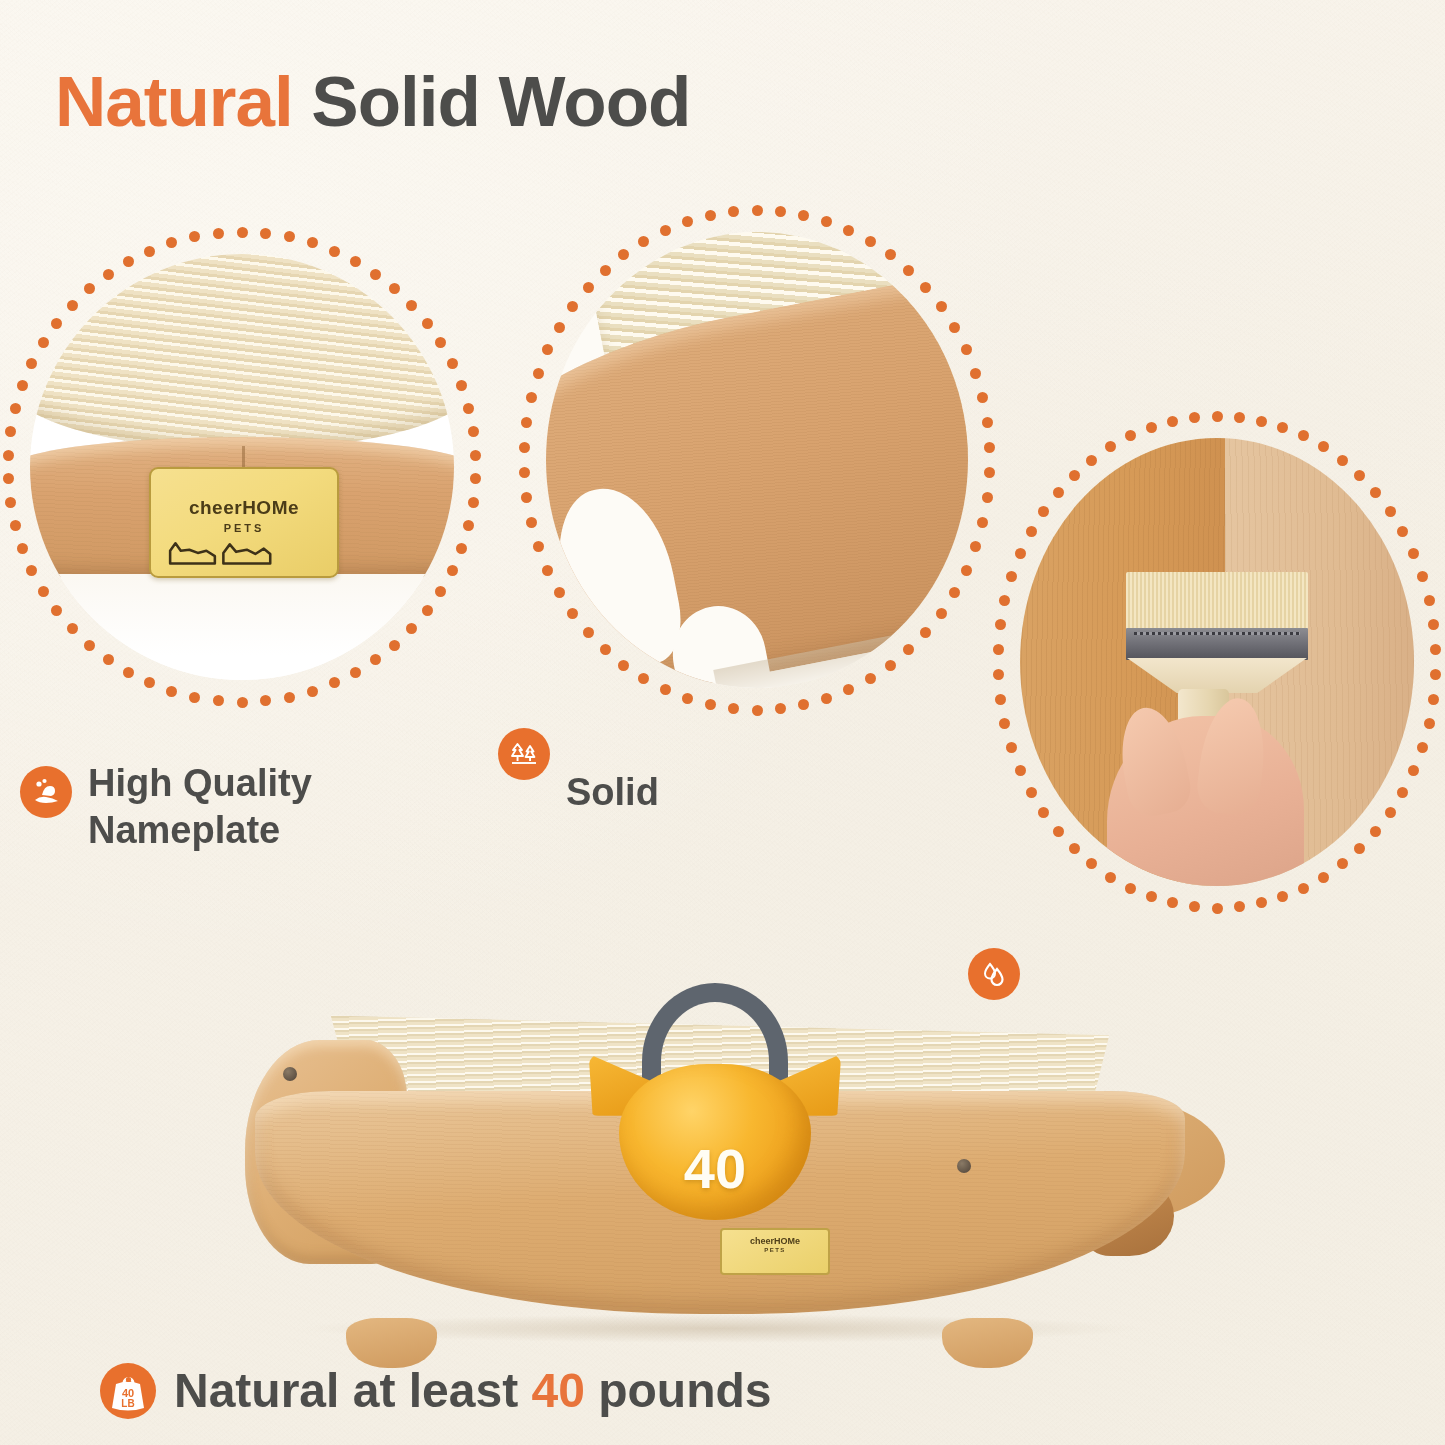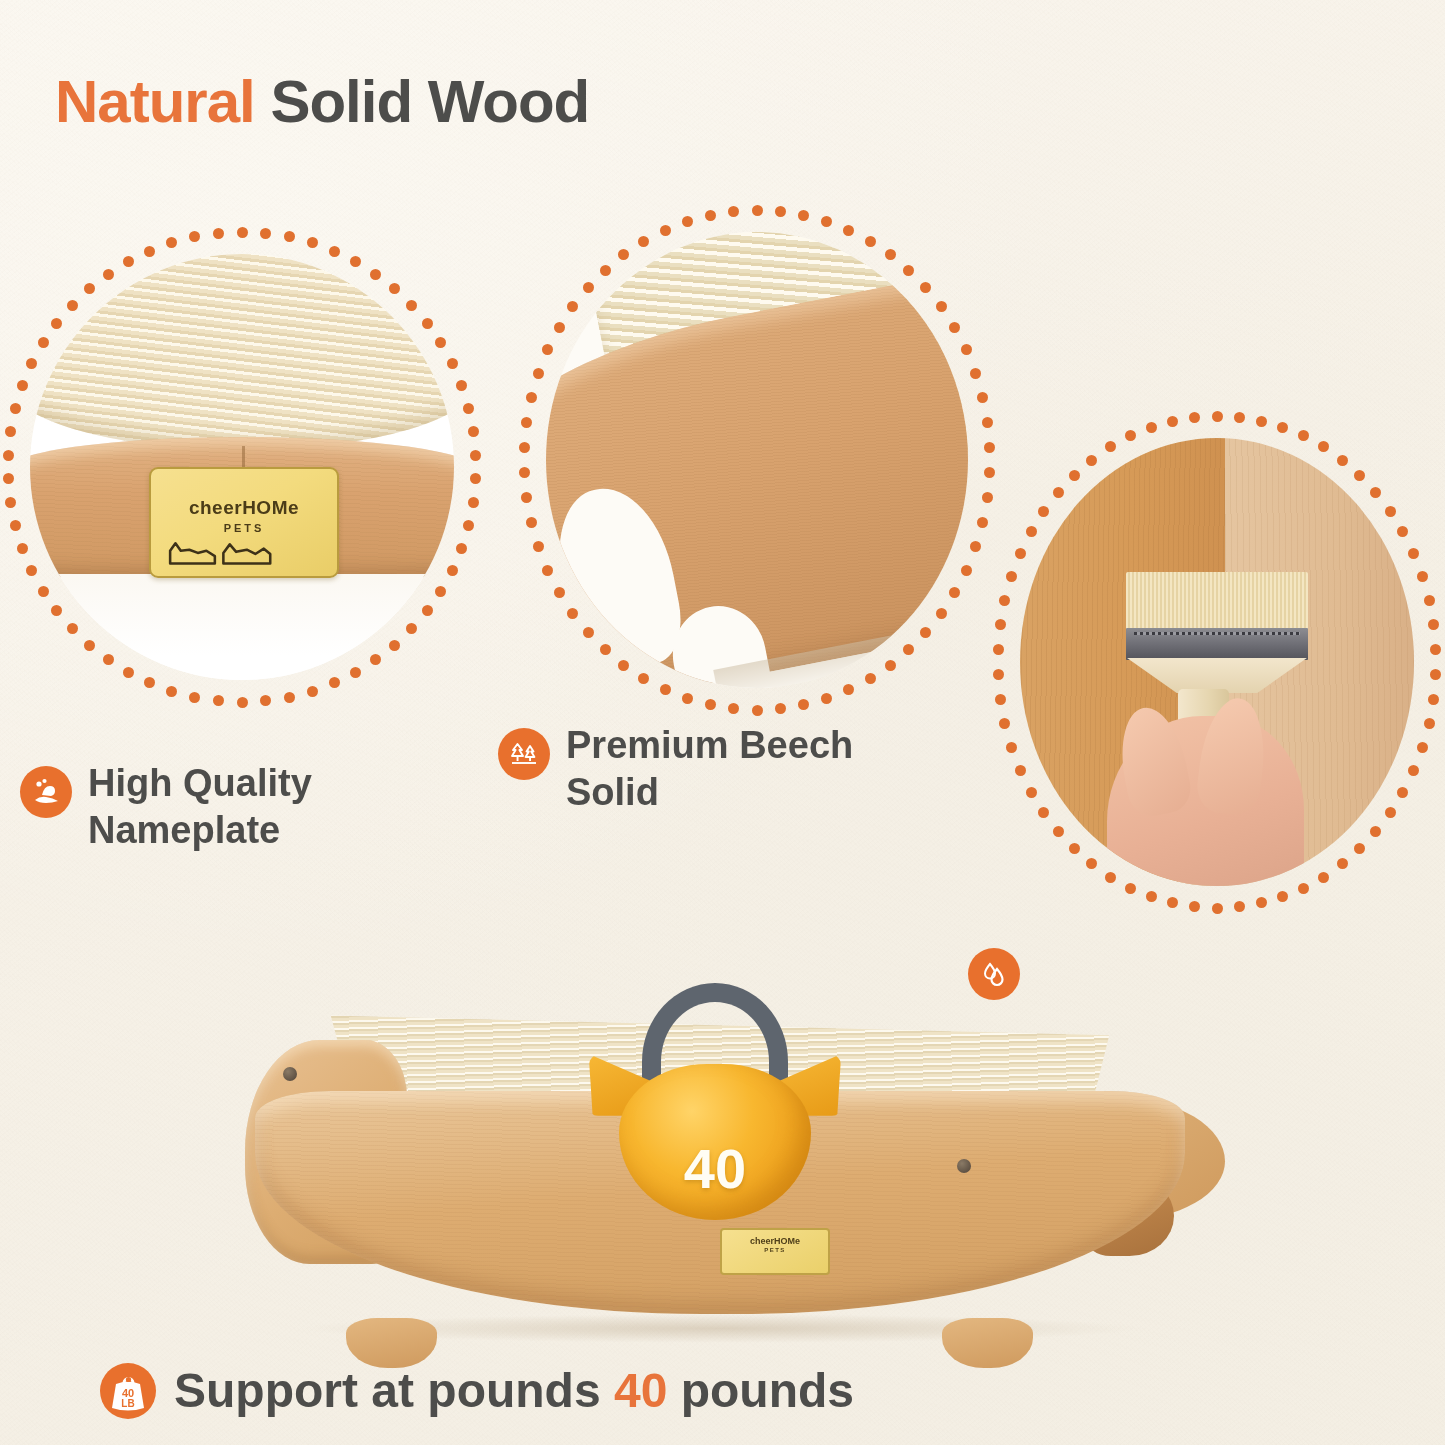--- a/index.html
+++ b/index.html
@@ -21,21 +21,21 @@
   .grain{
     position:absolute;inset:0;opacity:.5;
     background-image:
       repeating-linear-gradient(47deg, rgba(180,165,140,.045) 0 1px, rgba(0,0,0,0) 1px 3px),
       repeating-linear-gradient(-38deg, rgba(180,165,140,.04) 0 1px, rgba(0,0,0,0) 1px 4px);
   }
 
   
   .title{
     position:absolute;left:55px;top:48px;width:1320px;
-    font-size:60px;line-height:108px;font-weight:bold;
+    font-size:71px;line-height:108px;font-weight:bold;
     letter-spacing:-1px;
     white-space:nowrap;
   }
   .title .t-orange{color:#e8743b;}
   .title .t-dark{color:#4d4d4b;}
 
   
   .dotted{
     position:absolute;border-radius:50%;
   }
@@ -573,21 +573,21 @@
       <g fill="none" stroke="#fff" stroke-width="1.9" stroke-linejoin="round">
         <path d="M10.5 7 L6 13 h2.6 L5 19 h11 l-3.6-6H15 z"></path>
         <path d="M23 9 L19.5 14.5 h2.3 L18.6 20 h8.8 l-3.2-5.5h2.3 z"></path>
       </g>
       <rect x="9.6" y="19" width="1.9" height="5" fill="#fff"></rect>
       <rect x="22.1" y="20" width="1.9" height="4" fill="#fff"></rect>
       <path d="M5 26 h24" stroke="#fff" stroke-width="1.9" fill="none"></path>
     </svg>
   </div>
   <div class="ftext">
-    <span>Premium Beech</span><br>
+    <br>
     <span>Solid</span>
   </div>
 </div>
 
 <div class="feature" id="feat3">
   <div class="ficon">
     <svg width="34" height="34" viewBox="0 0 34 34">
       <path d="M13 7 q-5 6-5 9.5 a5 5 0 0 0 5 5 a5 5 0 0 0 5-5 Q18 13 13 7 z" fill="none" stroke="#fff" stroke-width="2"></path>
       <path d="M20 12 q-5.5 6.5-5.5 10.5 a5.5 5.5 0 0 0 11 0 Q25.5 18.5 20 12 z" fill="none" stroke="#fff" stroke-width="2.2"></path>
     </svg>
@@ -626,15 +626,15 @@
     <svg width="56" height="58" viewBox="0 0 56 58">
       <circle cx="28" cy="29" r="28" fill="#e8702d"></circle>
       <path d="M16 22 q12-5 24 0 l4 24 q-16 5-32 0 z" fill="#fff"></path>
       <path d="M24 21 a4.5 4.5 0 0 1 9 0" fill="none" stroke="#fff" stroke-width="3"></path>
       <circle cx="28.5" cy="17.5" r="2.6" fill="#e8702d"></circle>
       <text x="28" y="35" text-anchor="middle" font-family="Liberation Sans, sans-serif" font-size="11" font-weight="bold" fill="#e8702d">40</text>
       <text x="28" y="45" text-anchor="middle" font-family="Liberation Sans, sans-serif" font-size="10" font-weight="bold" fill="#e8702d">LB</text>
     </svg>
   </div>
   <div class="cap-text">
-    <span>Support at pounds </span><span class="cap-num">40</span><span> pounds</span>
+    <span>Natural at least </span><span class="cap-num">40</span><span> pounds</span>
   </div>
 </div>
 
 </body></html>

